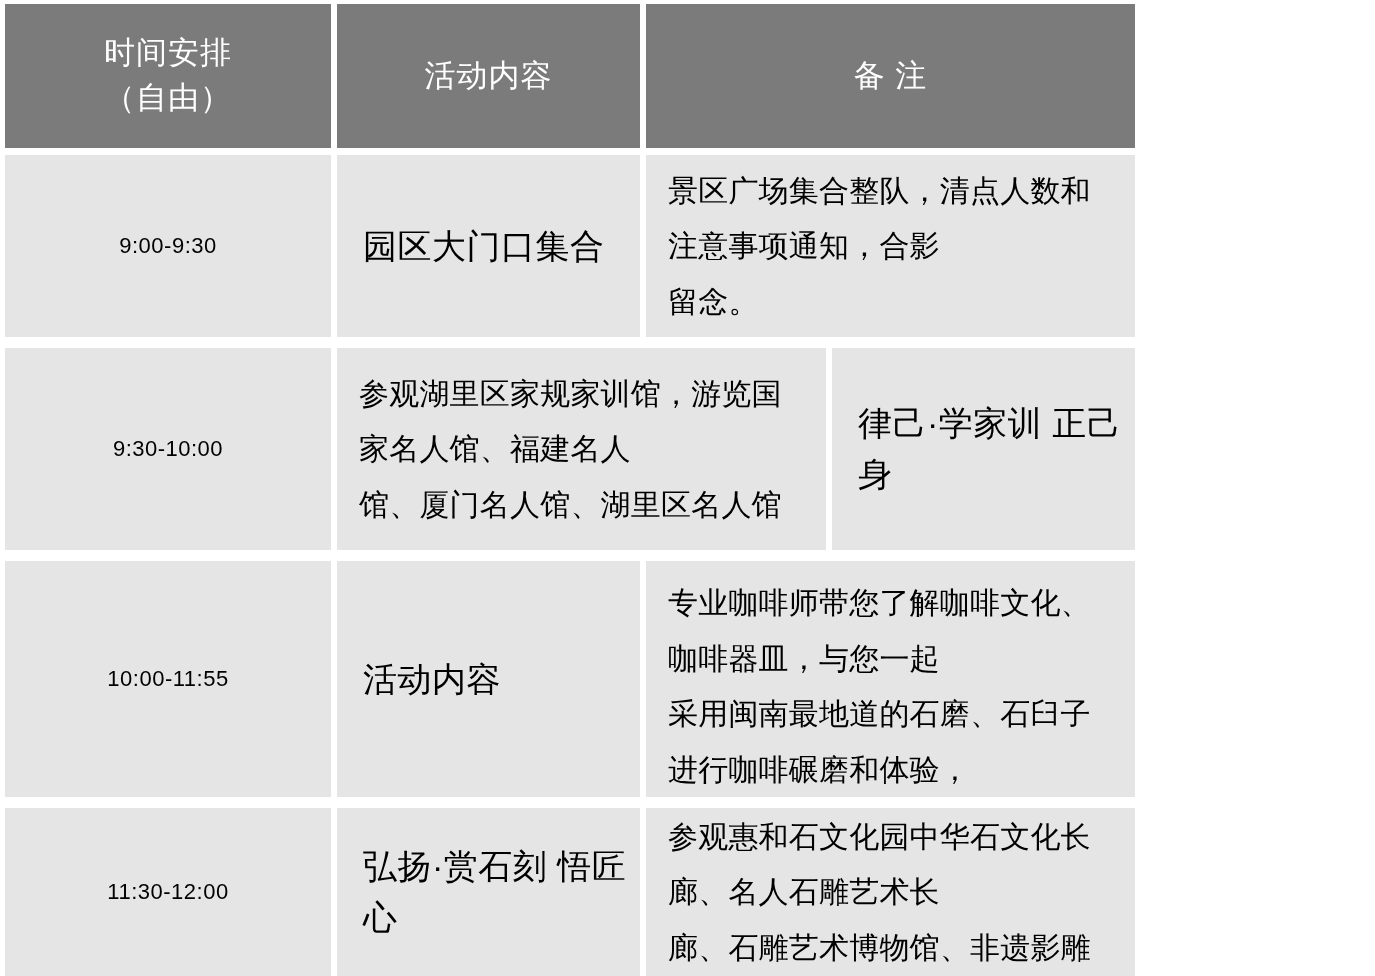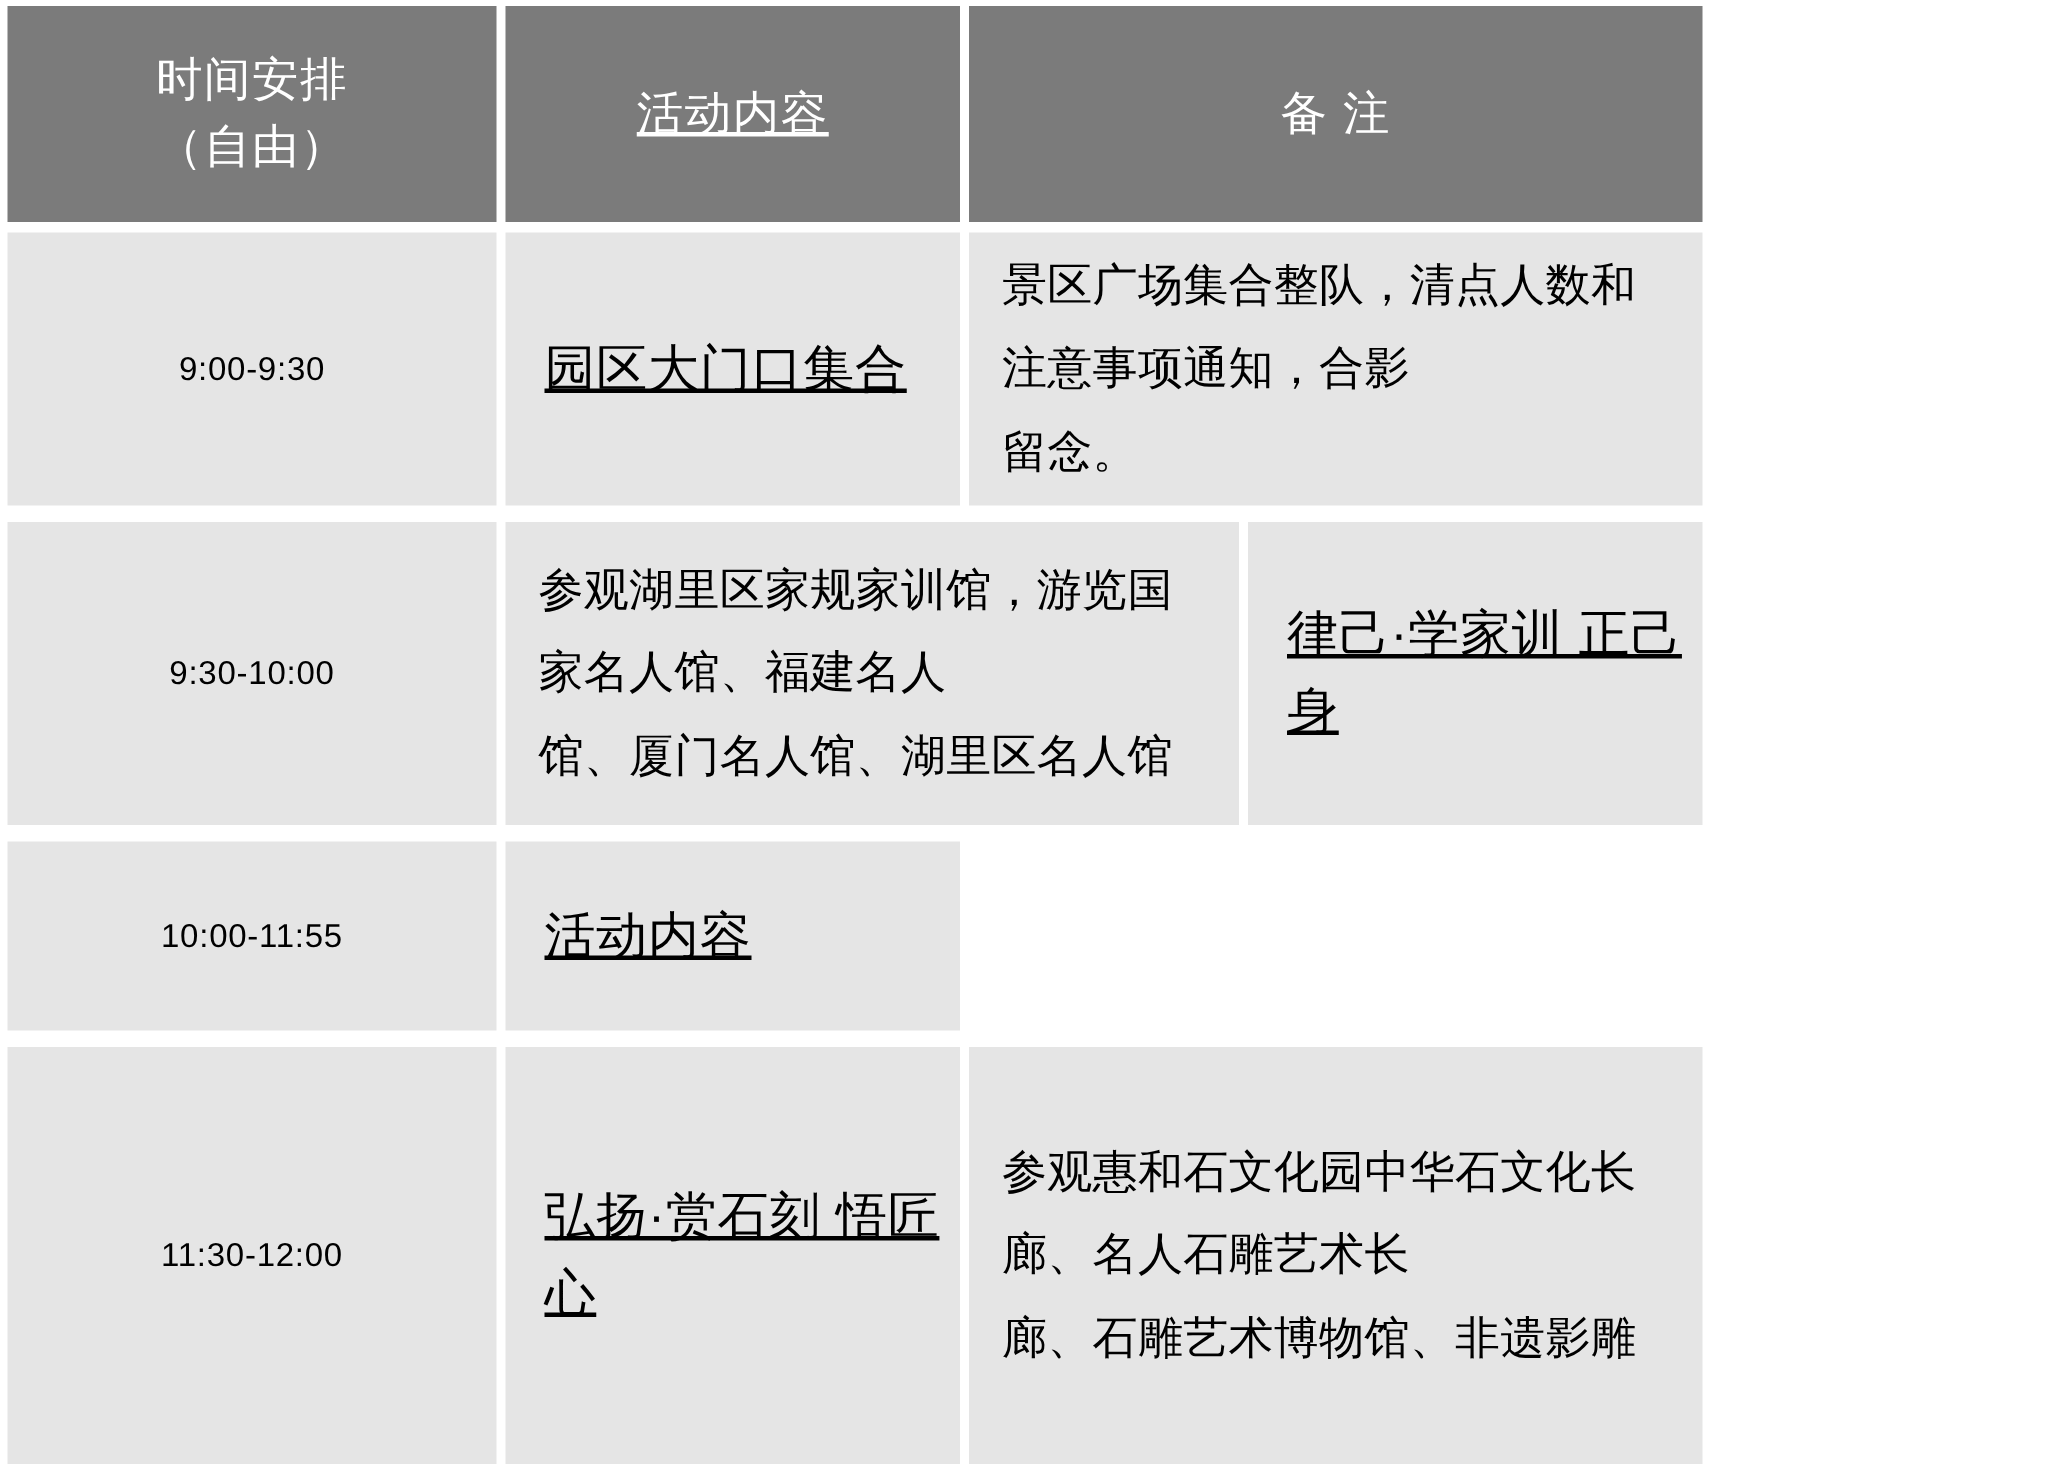--- a/index.html
+++ b/index.html
@@ -66,21 +66,21 @@
     background: #e5e5e5;
     color: #000000;
     display: flex;
     align-items: center;
     box-sizing: border-box;
     overflow: hidden;
   }
 
   
   .col-time   { flex: 0 0 326px; }
-  .col-act    { flex: 0 0 303px; text-decoration: underline; }
+  .col-act    { flex: 0 0 303px; }
   .col-remark { flex: 1 1 auto; }
 
   .cell.col-time {
     justify-content: center;
     text-align: center;
     font-size: 22px;
     letter-spacing: 0.5px;
   }
   .cell.col-act {
     justify-content: flex-start;
@@ -154,20 +154,26 @@
           <span class="rtext">参观湖里区家规家训馆，游览国家名人馆、福建名人</span>
           <span class="rtext">馆、厦门名人馆、湖里区名人馆</span>
         </div>
       </div>
       <div class="cell col-act">律己·学家训 正己身</div>
     </div>
 
     <div class="trow r3">
       <div class="cell col-time">10:00-11:55</div>
       <div class="cell col-act">活动内容</div>
+      <div class="cell col-remark clip-top">
+        <div>
+          <span class="rtext">专业咖啡师带您了解咖啡文化、咖啡器皿，与您一起</span>
+          <span class="rtext">采用闽南最地道的石磨、石臼子进行咖啡碾磨和体验，</span>
+        </div>
+      </div>
     </div>
 
     <div class="trow r4">
       <div class="cell col-time">11:30-12:00</div>
       <div class="split-wrap">
 
         <div class="split-row">
           <div class="cell col-act">弘扬·赏石刻 悟匠心</div>
           <div class="cell col-remark">
             <div>

